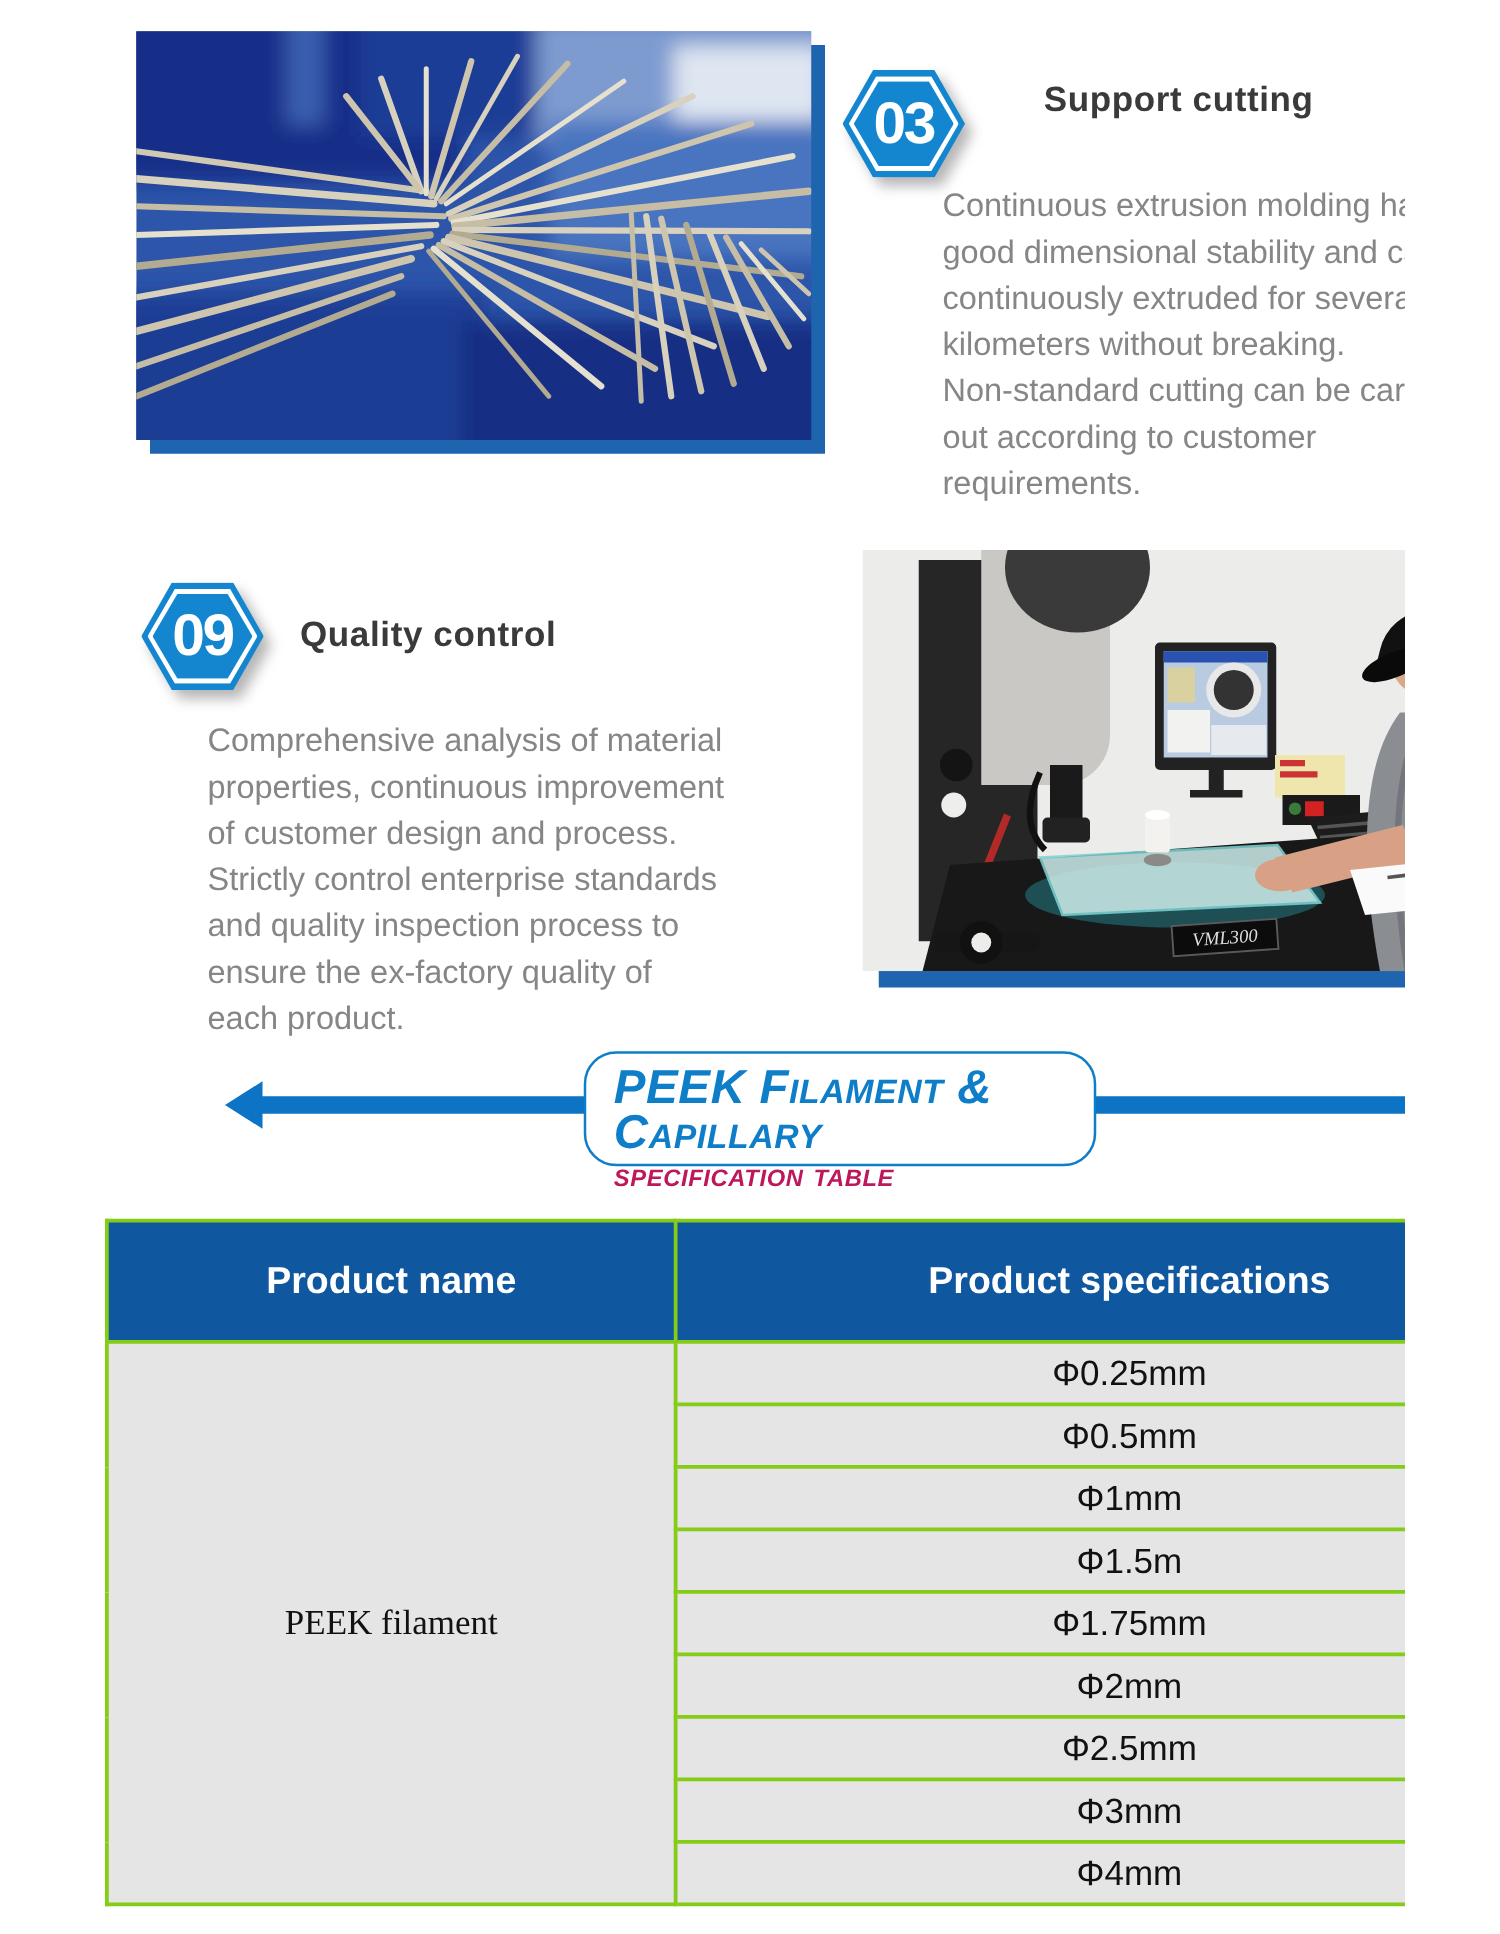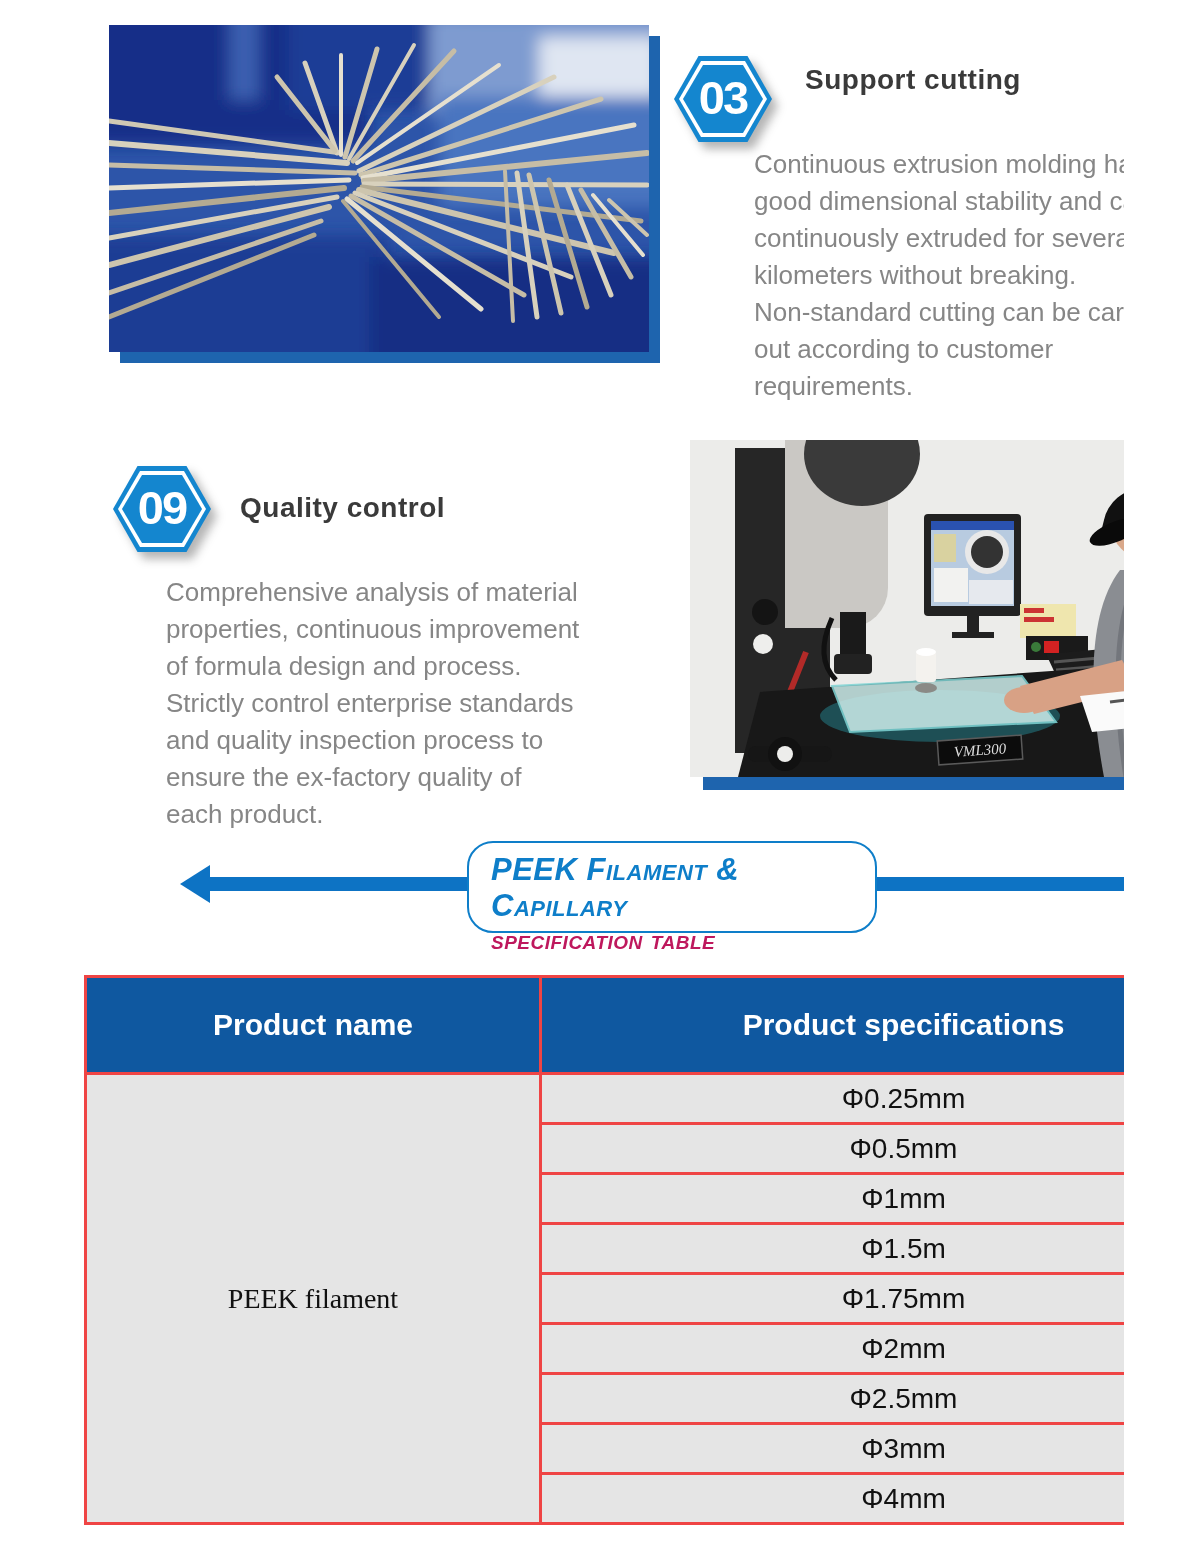--- a/index.html
+++ b/index.html
@@ -26,21 +26,21 @@
   .hex.inner { inset:9px; background:#1486cf; }
   .badge-num {
     position:absolute; inset:0; display:flex; align-items:center; justify-content:center;
     color:#ffffff; font-size:47px; font-weight:bold; letter-spacing:-2px; padding-bottom:3px;
   }
 
   
   .section-title {
     position:absolute; font-size:28px; font-weight:bold; color:#3a3a3a; letter-spacing:.5px;
   }
-  #title-03 { left:729px; top:64px; }
+  #title-03 { left:759px; top:64px; }
   #title-04 { left:164px; top:492px; }
   .section-body {
     position:absolute; font-size:26px; color:#868686; line-height:37px; white-space:pre-line;
   }
   #body-03 { left:678px; top:146px; width:520px; }
   #body-04 { left:90px; top:574px; width:510px; }
 
   
   .arrow-shaft { position:absolute; height:14px; background:#0d73c4; }
   #left-shaft  { left:130px; top:877px; width:268px; }
@@ -48,33 +48,33 @@
   .arrow-head { position:absolute; width:0; height:0; border-top:19px solid transparent; border-bottom:19px solid transparent; }
   #left-head  { left:104px; top:865px; border-right:30px solid #0d73c4; }
   #right-head { left:1050px; top:865px; border-left:30px solid #0d73c4; }
   #banner-box {
     position:absolute; left:391px; top:841px; width:410px; height:92px;
     background:#ffffff; border:2px solid #0e7ec9; border-radius:26px; z-index:2;
     padding:9px 0 0 22px;
   }
   #banner-line1 {
     font-style:italic; font-variant:small-caps; font-weight:600;
-    font-size:31px; color:#0e7ec9; letter-spacing:.5px; line-height:36px;
+    font-size:38px; color:#0e7ec9; letter-spacing:.5px; line-height:36px;
   }
   #banner-line2 {
     font-style:italic; font-variant:small-caps; font-weight:600;
     font-size:27px; color:#be185d; letter-spacing:.5px; line-height:33px;
   }
 
   
   #spec-table {
     position:absolute; left:8px; top:975px; width:1184px;
     border-collapse:collapse; table-layout:fixed;
   }
-  #spec-table th, #spec-table td { border:3px solid #ef4444; }
+  #spec-table th, #spec-table td { border:3px solid #84cc16; }
   #spec-table th {
     height:97px; background:#0f58a0; color:#ffffff;
     font-size:30px; font-weight:bold; text-align:center; vertical-align:middle;
   }
   #spec-table th + th { border-left:3px solid #dce6f2; }
   #spec-table td {
     height:50px; background:#e5e5e5; text-align:center; vertical-align:middle;
     font-size:28px; color:#111111;
   }
   #product-name-cell { font-family:"Liberation Serif", serif; font-size:32px; color:#000000; }
@@ -159,21 +159,21 @@
 
   <div class="badge" id="badge-04">
     <div class="hex outer"></div>
     <div class="hex ring"></div>
     <div class="hex inner"></div>
     <div class="badge-num">09</div>
   </div>
   <div class="section-title" id="title-04">Quality control</div>
   <div class="section-body" id="body-04">Comprehensive analysis of material
 properties, continuous improvement
-of formula design and process.
+of customer design and process.
 Strictly control enterprise standards
 and quality inspection process to
 ensure the ex-factory quality of
 each product.</div>
 
   <div class="photo" id="photo-machine">
     <svg viewBox="0 0 527 337" preserveAspectRatio="none">
       <rect width="527" height="337" fill="#ececea"></rect>
       <rect x="460" y="0" width="67" height="337" fill="#f4f4f2"></rect>
       <line x1="459" y1="0" x2="459" y2="337" stroke="#dddddb" stroke-width="2"></line>

